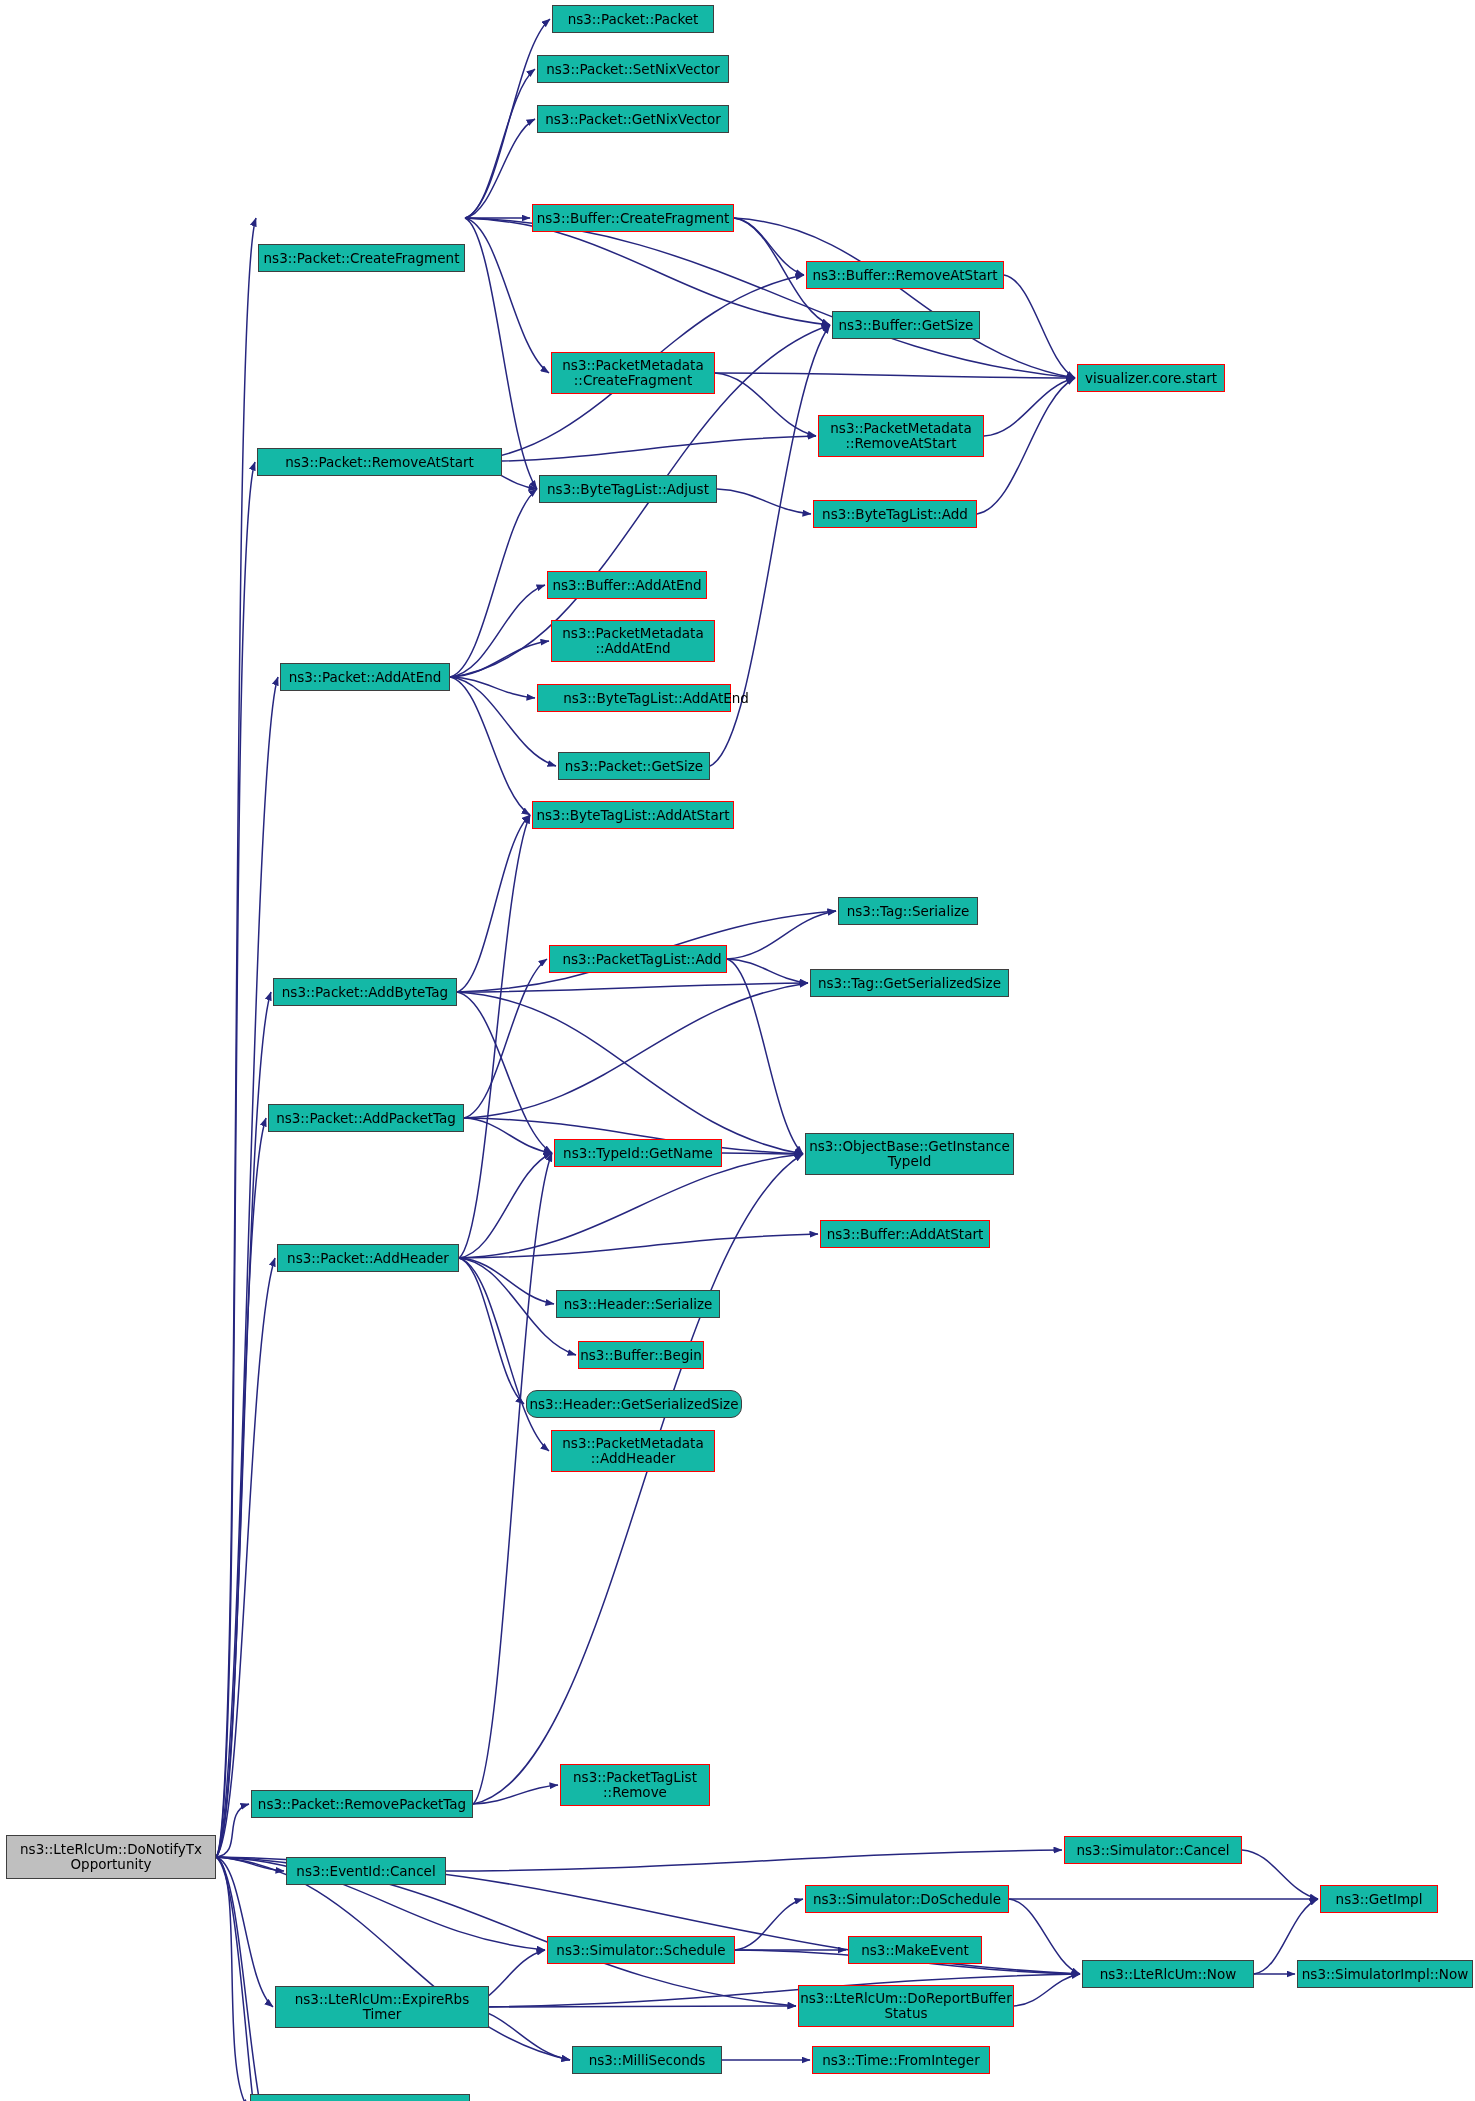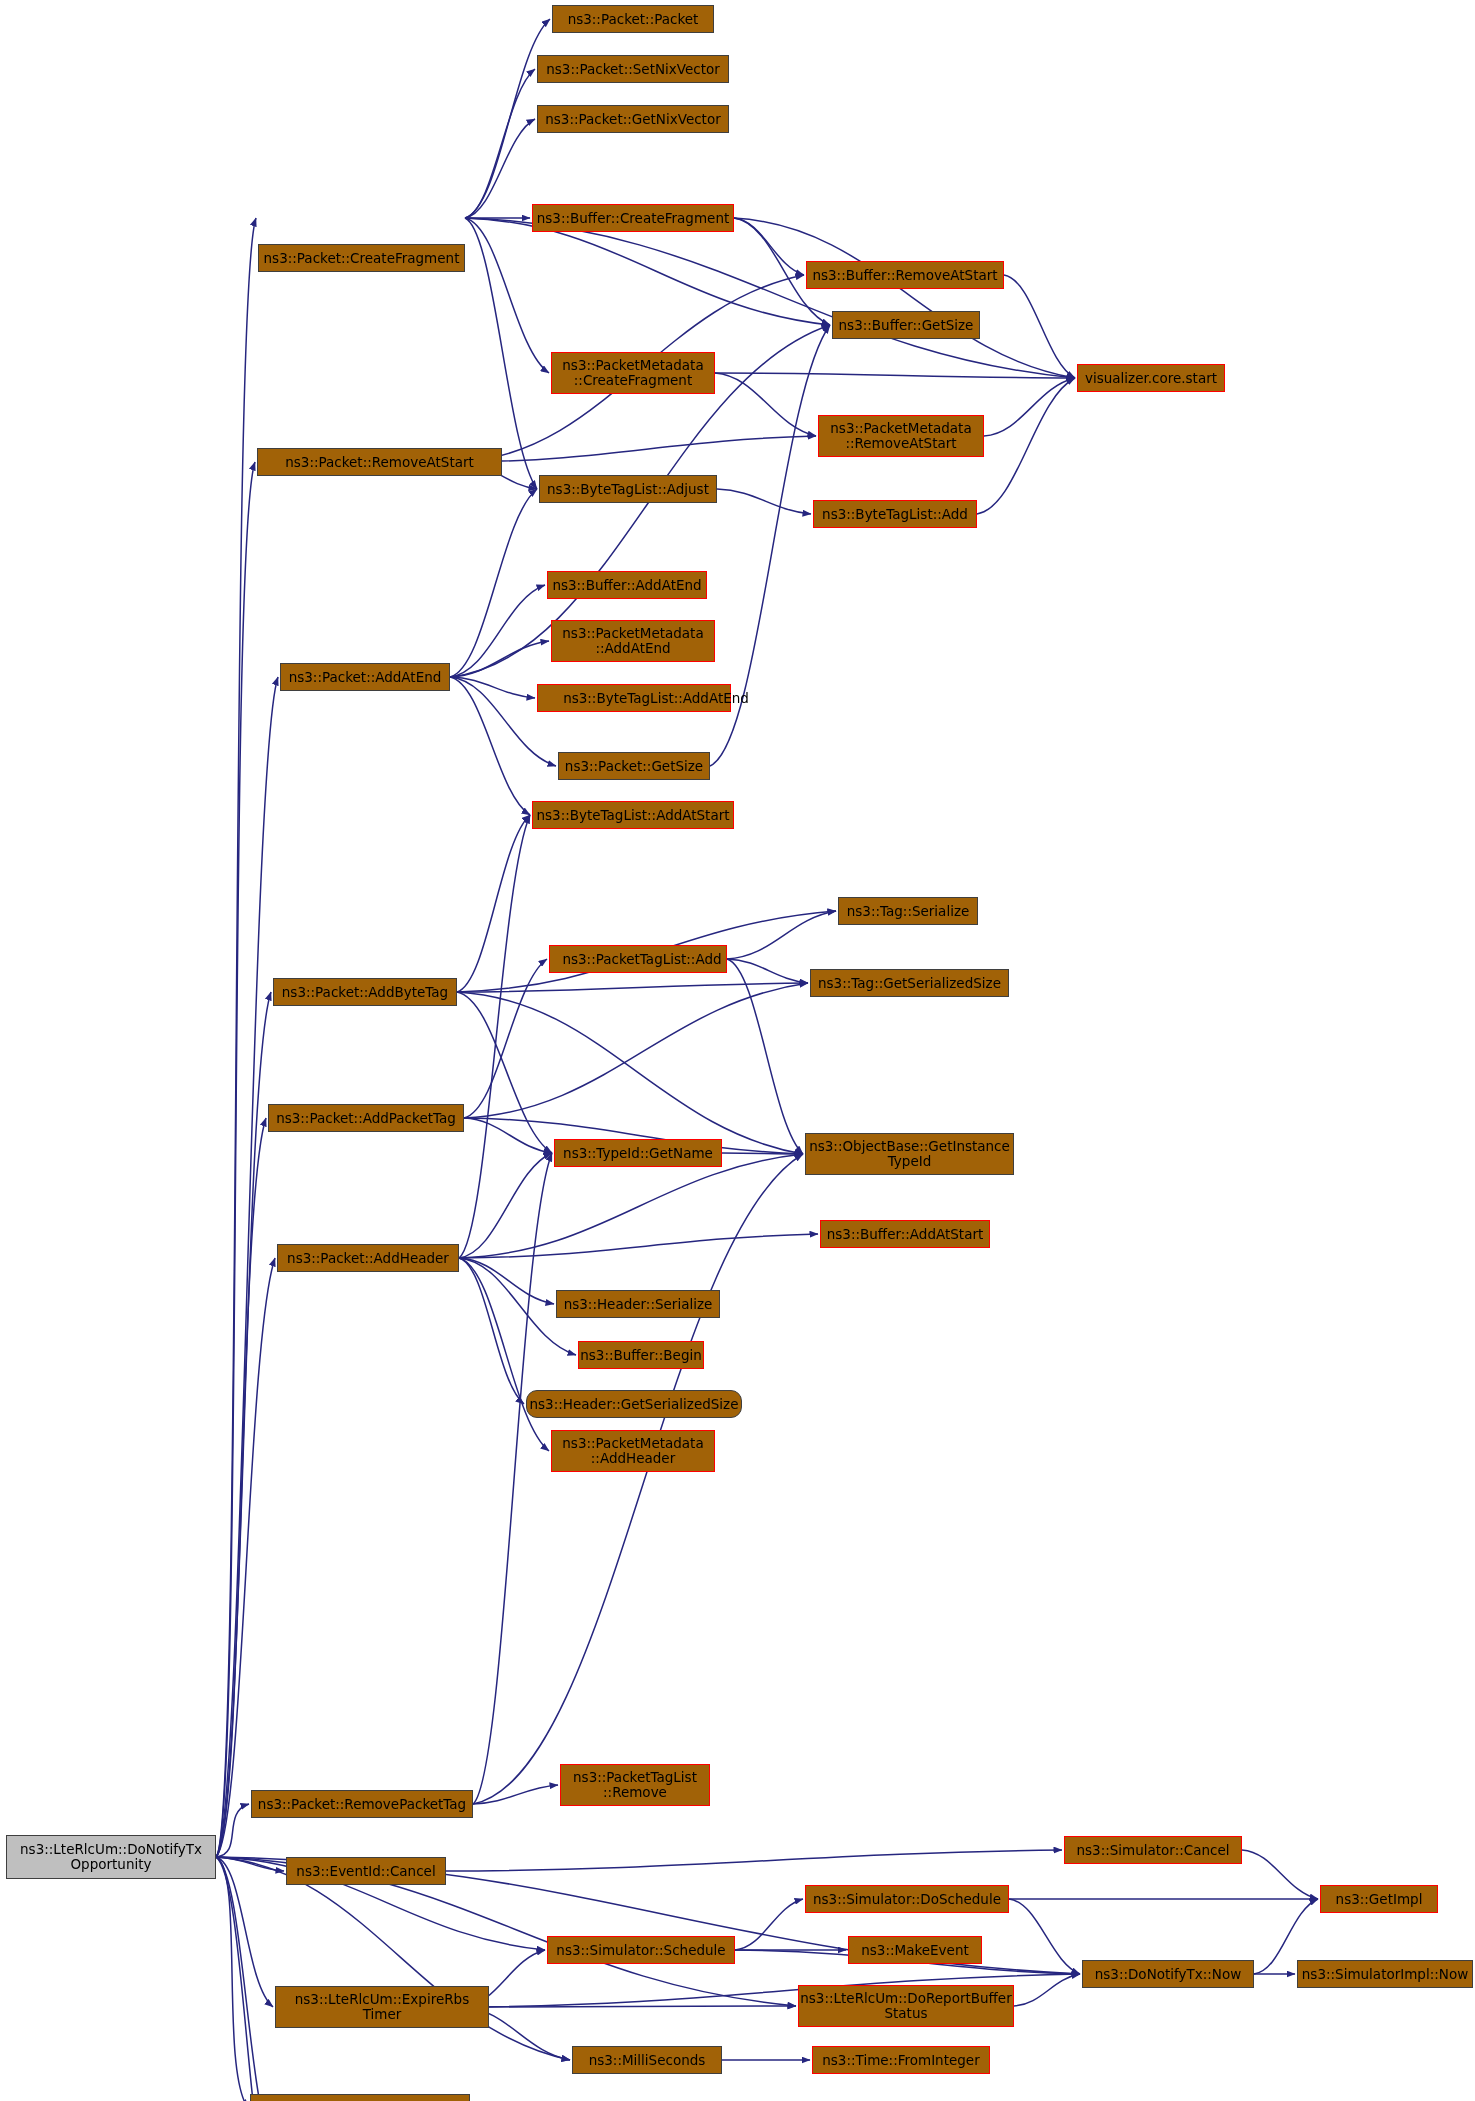--- a/index.html
+++ b/index.html
@@ -25,21 +25,21 @@
   .node {
     position: absolute;
     box-sizing: border-box;
     display: flex;
     align-items: center;
     justify-content: center;
     text-align: center;
     font-size: 13.5px;
     line-height: 15px;
     color: #000000;
-    background: #a16207;
+    background: #14b8a6;
     white-space: pre-line;
     padding: 0 4px;
     z-index: 5;
   }
   .node.black {
     border: 1.6px solid #3f3f3f;
   }
   .node.red {
     border: 1.6px solid #ff0000;
   }
@@ -187,21 +187,21 @@
 ::AddHeader</div>
       <div class="node black" style="left: 251px; top: 1790px; width: 222px; height: 28px;">ns3::Packet::RemovePacketTag</div>
       <div class="node red" style="left: 560px; top: 1764px; width: 150px; height: 42px;">ns3::PacketTagList
 ::Remove</div>
       <div class="node black" style="left: 286px; top: 1857px; width: 160px; height: 28px;">ns3::EventId::Cancel</div>
       <div class="node red" style="left: 1064px; top: 1836px; width: 178px; height: 28px;">ns3::Simulator::Cancel</div>
       <div class="node red" style="left: 805px; top: 1885px; width: 204px; height: 28px;">ns3::Simulator::DoSchedule</div>
       <div class="node red" style="left: 1320px; top: 1885px; width: 118px; height: 28px;">ns3::GetImpl</div>
       <div class="node red" style="left: 547px; top: 1936px; width: 188px; height: 28px;">ns3::Simulator::Schedule</div>
       <div class="node red" style="left: 848px; top: 1936px; width: 134px; height: 28px;">ns3::MakeEvent</div>
-      <div class="node black" style="left: 1082px; top: 1960px; width: 172px; height: 28px;">ns3::DoNotifyTx::Now</div>
+      <div class="node black" style="left: 1082px; top: 1960px; width: 172px; height: 28px;">ns3::LteRlcUm::Now</div>
       <div class="node black" style="left: 1297px; top: 1960px; width: 176px; height: 28px;">ns3::SimulatorImpl::Now</div>
       <div class="node black" style="left: 275px; top: 1986px; width: 214px; height: 42px;">ns3::LteRlcUm::ExpireRbs
 Timer</div>
       <div class="node red" style="left: 798px; top: 1985px; width: 216px; height: 42px;">ns3::LteRlcUm::DoReportBuffer
 Status</div>
       <div class="node black" style="left: 572px; top: 2046px; width: 150px; height: 28px;">ns3::MilliSeconds</div>
       <div class="node red" style="left: 812px; top: 2046px; width: 178px; height: 28px;">ns3::Time::FromInteger</div>
       <div class="node black" style="left: 250px; top: 2094px; width: 220px; height: 28px;">ns3::RlcTag::GetSerializedSize</div>
     </div>
 </div>

